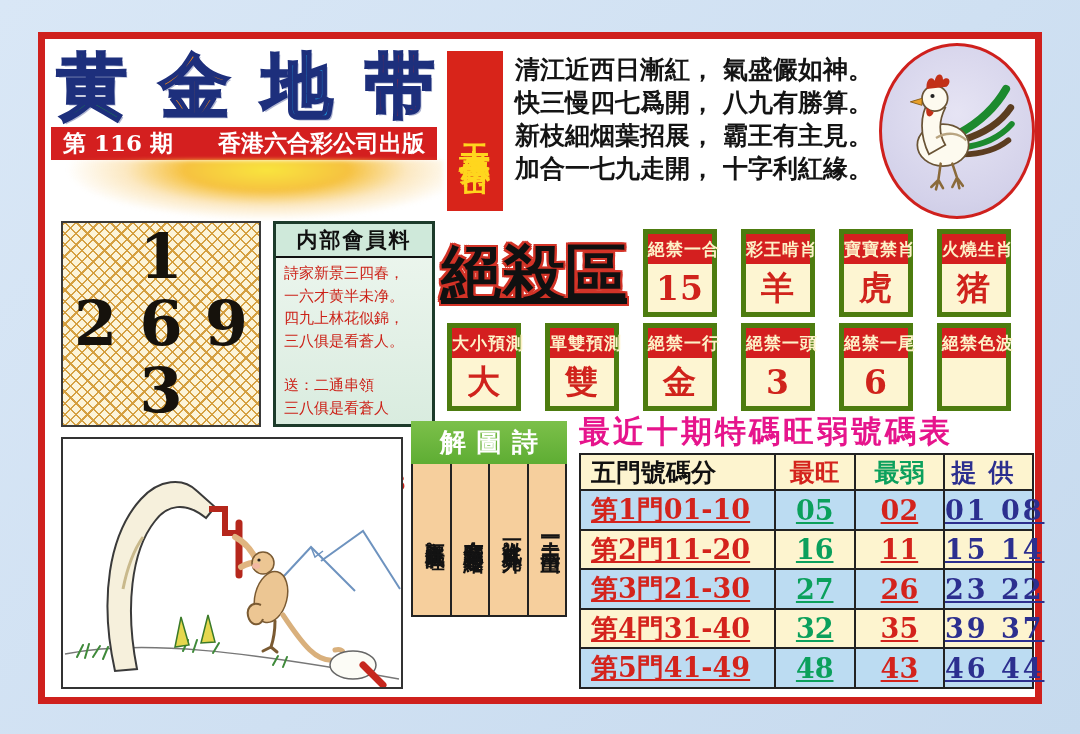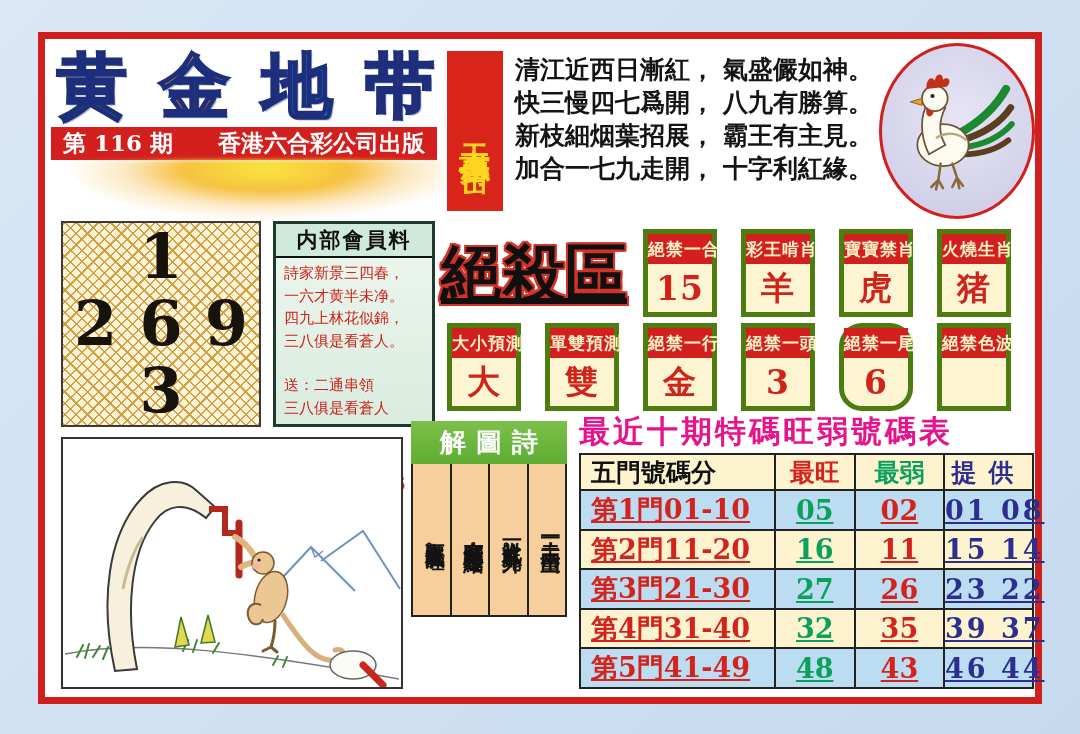--- a/index.html
+++ b/index.html
@@ -270,21 +270,21 @@
     <div class="kv">雙</div>
   </div>
   <div class="kcell" style="left:598px;top:284px;">
     <div class="kh">絕禁一行</div>
     <div class="kv">金</div>
   </div>
   <div class="kcell" style="left:696px;top:284px;">
     <div class="kh">絕禁一頭</div>
     <div class="kv">3</div>
   </div>
-  <div class="kcell" style="left:794px;top:284px;border-radius:23px;">
+  <div class="kcell" style="left:794px;top:284px;">
     <div class="kh">絕禁一尾</div>
     <div class="kv">6</div>
   </div>
   <div class="kcell" style="left:892px;top:284px;">
     <div class="kh">絕禁色波</div>
   </div>
 
   <div class="picture-box">
     <svg width="338" height="248" viewBox="0 0 338 248">
 

